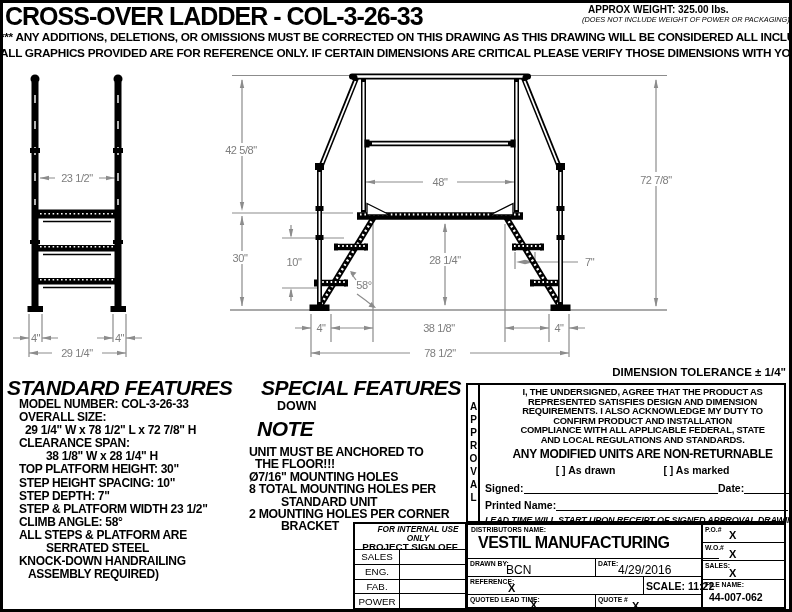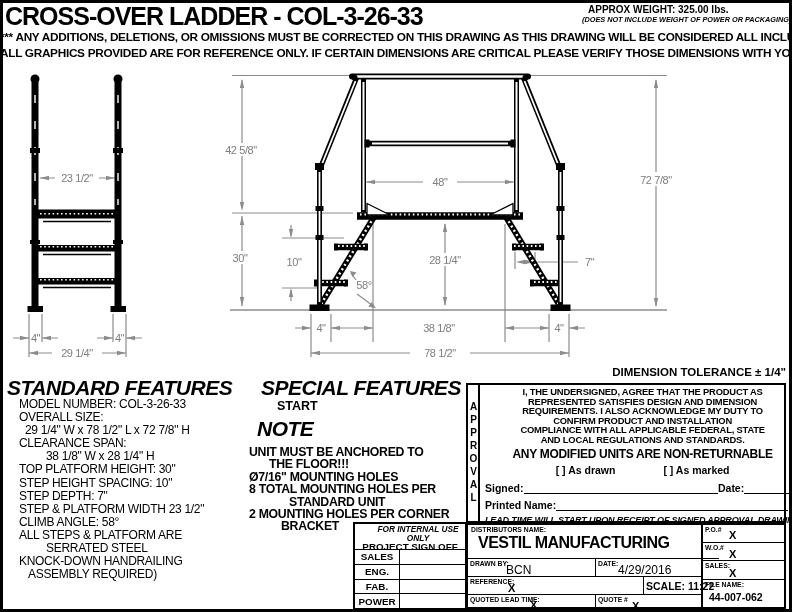--- a/index.html
+++ b/index.html
@@ -2,33 +2,33 @@
 <html><head>
 <meta charset="utf-8">
 <style>
   html,body{margin:0;padding:0;background:#e8e8e8;}
   .page{position:relative;width:792px;height:612px;background:#fff;overflow:hidden;
         font-family:"Liberation Sans",sans-serif;color:#000;
         box-shadow:inset 0 0 0 3px #000;}
   .abs{position:absolute;}
   .doc-title{left:5px;top:2px;font-size:25px;font-weight:bold;letter-spacing:-1px;white-space:nowrap;}
   .weight{left:588px;top:4px;font-size:10px;font-weight:bold;white-space:nowrap;}
-  .weight-note{left:582px;top:15px;font-size:7.3px;font-weight:bold;font-style:italic;white-space:nowrap;}
+  .weight-note{left:582px;top:15px;font-size:7.3px;font-weight:normal;font-style:italic;white-space:nowrap;}
   .disc{left:0;width:792px;text-align:center;font-size:11.8px;font-weight:bold;letter-spacing:-0.3px;white-space:nowrap;}
   .tolerance{left:594px;top:366px;width:192px;text-align:right;font-size:11.5px;font-weight:bold;}
   .sec-title{font-size:21px;font-weight:bold;font-style:italic;letter-spacing:-0.5px;white-space:nowrap;text-align:center;}
-  .feat{font-size:12px;font-weight:normal;letter-spacing:-0.3px;line-height:13.1px;white-space:nowrap;}
+  .feat{font-size:12px;font-weight:bold;letter-spacing:-0.3px;line-height:13.1px;white-space:nowrap;}
   .notetxt{font-size:12.3px;font-weight:bold;letter-spacing:-0.3px;line-height:12.4px;white-space:nowrap;}
   
   .signoff{left:353px;top:522px;width:114px;height:88px;border:2px solid #000;box-sizing:border-box;display:flex;flex-direction:column;}
   .so-head{height:24px;text-align:center;line-height:1.05;padding-top:1px;}
   .so-h1{font-size:8.3px;font-weight:bold;font-style:italic;padding-left:16px;}
   .so-h2{font-size:9.8px;font-weight:bold;}
   .so-row{flex:1;border-top:1.5px solid #000;display:flex;}
-  .so-lab{width:44px;border-right:1.5px solid #000;display:flex;align-items:center;justify-content:center;font-size:9.8px;font-weight:bold;}
+  .so-lab{width:44px;border-right:1.5px solid #000;display:flex;align-items:center;justify-content:center;font-size:9.8px;font-weight:normal;}
   .so-val{flex:1;}
   
   .approval{left:466px;top:383px;width:320px;height:140px;border:2px solid #000;box-sizing:border-box;display:flex;}
   .app-col{width:21px;border-right:2px solid #000;display:flex;align-items:center;justify-content:center;}
   .app-vert{writing-mode:vertical-lr;text-orientation:upright;font-size:10px;font-weight:bold;letter-spacing:2px;line-height:1;}
   .app-body{flex:1;padding:2px 5px 0 5px;display:flex;flex-direction:column;}
   .app-line{text-align:center;font-size:9.4px;font-weight:bold;line-height:9.6px;letter-spacing:-0.2px;white-space:nowrap;}
   .app-warn{text-align:center;font-size:12px;font-weight:bold;letter-spacing:-0.3px;margin-top:2px;white-space:nowrap;}
   .app-cb{display:flex;justify-content:center;gap:48px;font-size:10.5px;font-weight:bold;margin-top:3px;}
   .sig-row{display:flex;align-items:flex-end;font-size:10.5px;font-weight:bold;margin-top:6px;white-space:nowrap;}
@@ -270,28 +270,28 @@
     <div class="feat">STEP DEPTH: 7"</div>
     <div class="feat">STEP &amp; PLATFORM WIDTH 23 1/2"</div>
     <div class="feat">CLIMB ANGLE: 58°</div>
     <div class="feat">ALL STEPS &amp; PLATFORM ARE</div>
     <div class="feat" style="margin-left:27px">SERRATED STEEL</div>
     <div class="feat">KNOCK-DOWN HANDRAILING</div>
     <div class="feat" style="margin-left:9px">ASSEMBLY REQUIRED)</div>
   </div>
 
   <div class="abs sec-title" style="left:261px;top:376px">SPECIAL FEATURES</div>
-  <div class="abs" style="left:277px;top:399px;font-size:12.5px;font-weight:bold">START</div>
+  <div class="abs" style="left:277px;top:399px;font-size:12.5px;font-weight:bold">DOWN</div>
   <div class="abs sec-title" style="left:257px;top:417px">NOTE</div>
   <div class="abs" style="left:249px;top:446px">
     <div class="notetxt">UNIT MUST BE ANCHORED TO</div>
-    <div class="notetxt" style="margin-left:20px">THE FLOOR!!!</div>
+    <div class="notetxt" style="margin-left:6px">THE FLOOR!!!</div>
     <div class="notetxt">Ø7/16" MOUNTING HOLES</div>
     <div class="notetxt">8 TOTAL MOUNTING HOLES PER</div>
-    <div class="notetxt" style="margin-left:40px">STANDARD UNIT</div>
+    <div class="notetxt" style="margin-left:32px">STANDARD UNIT</div>
     <div class="notetxt">2 MOUNTING HOLES PER CORNER</div>
     <div class="notetxt" style="margin-left:32px">BRACKET</div>
   </div>
 
   <div class="abs signoff">
     <div class="so-head">
       <div class="so-h1">FOR INTERNAL USE ONLY</div>
       <div class="so-h2">PROJECT SIGN OFF</div>
     </div>
     <div class="so-row">

